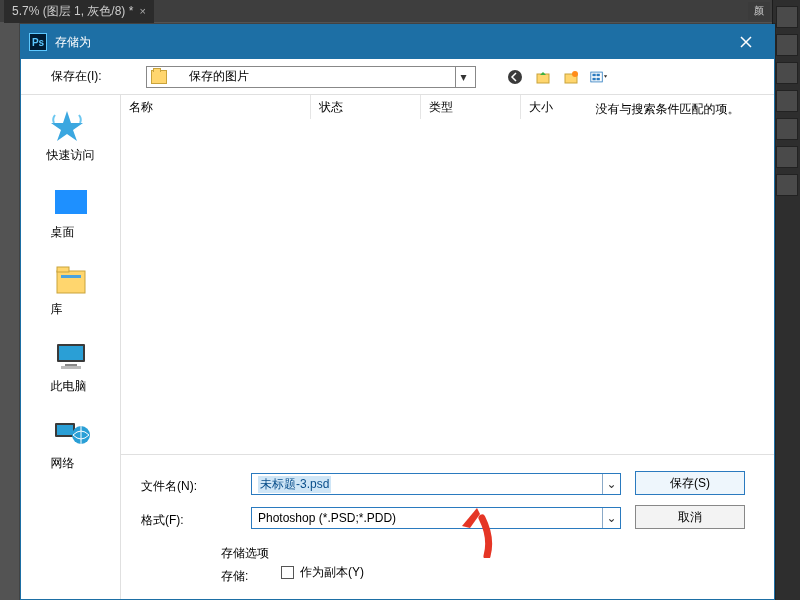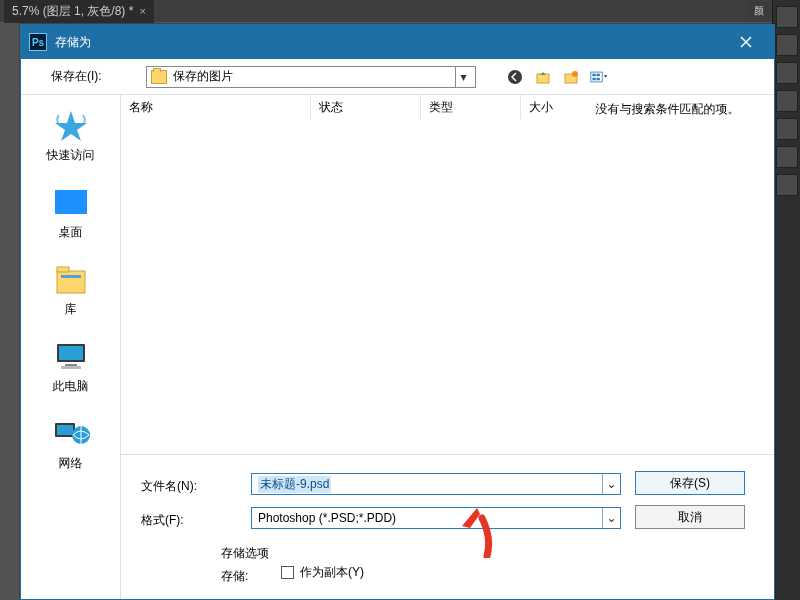--- a/index.html
+++ b/index.html
@@ -16,30 +16,30 @@
   .top-right-tabs .tt { background: #3b3b3b; color: #ccc; font-size: 10px; padding: 2px 6px; }
 
   .dialog { position: absolute; top: 24px; left: 20px; width: 755px; height: 576px; background: #fff; border: 1px solid #1d6fa5; box-shadow: 0 0 0 1px rgba(0,0,0,.2); }
   .titlebar { height: 34px; background: #1d6fa5; display: flex; align-items: center; padding: 2px 8px; color: #fff; font-size: 14px; }
   .titlebar .ps-icon { width: 18px; height: 18px; background: #001c33; color: #5cc8ff; font-weight: bold; font-size: 10px; display: flex; align-items: center; justify-content: center; margin-right: 8px; border: 1px solid #5cc8ff; }
   .titlebar .close { margin-left: auto; width: 40px; height: 34px; display: flex; align-items: center; justify-content: center; cursor: pointer; }
   .titlebar .close svg { stroke: #fff; }
 
   .toolbar-row { height: 36px; display: flex; align-items: center; padding: 0 10px 0 30px; border-bottom: 1px solid #e0e0e0; }
   .toolbar-row .lbl { width: 95px; color: #000; }
-  .folder-combo { flex: 0 0 330px; height: 22px; border: 1px solid #888; display: flex; align-items: center; padding: 0 4px; background: #fff; }
+  .folder-combo { flex: 0 0 330px; height: 22px; border: 1px solid #888; display: flex; align-items: center; padding: 0 4px; background: #fff; gap: 16px; }
   .folder-combo .folder-icon { width: 16px; height: 14px; background: #ffd66e; border: 1px solid #c9a33b; margin-right: 6px; position: relative; }
   .folder-combo .folder-icon::before { content:""; position:absolute; top:-3px; left:1px; width:6px; height:3px; background:#ffd66e; border:1px solid #c9a33b; border-bottom:none; }
   .folder-combo .dd { margin-left: auto; border-left: 1px solid #888; width: 16px; height: 100%; display:flex; align-items:center; justify-content:center; color:#333; }
   .nav-icons { display: flex; gap: 10px; margin-left: 30px; align-items: center; }
   .nav-icons span { width: 18px; height: 18px; display: inline-flex; align-items: center; justify-content: center; }
 
   .body-area { display: flex; height: calc(100% - 34px - 36px); }
   .places-bar { width: 100px; background: #fff; border-right: 1px solid #e0e0e0; display: flex; flex-direction: column; align-items: center; padding-top: 12px; gap: 20px; }
-  .place { display: flex; flex-direction: column; align-items: center; gap: 4px; cursor: pointer; }
+  .place { display: flex; flex-direction: column; align-items: flex-start; gap: 4px; cursor: pointer; }
   .place .lbl { color: #000; font-size: 12px; }
   .place .ico { width: 40px; height: 36px; display:flex; align-items:center; justify-content:center; }
 
   .content-col { flex: 1; display: flex; flex-direction: column; }
   .list-area { flex: 0 0 360px; border-bottom: 1px solid #e0e0e0; display:flex; flex-direction:row; }
   .list-header { display: flex; height: 24px; align-items: center; background: #fff; }
   .list-header .col { padding: 0 8px; color: #000; border-right: 1px solid #e5e5e5; height: 100%; display:flex; align-items:center; }
   .list-header .col:last-child { border-right: none; }
   .list-empty { flex:1; display:flex; align-items:flex-start; justify-content:center; padding-top: 6px; color:#000; }
 
@@ -203,21 +203,21 @@
           <div class="col" style="width:100px">类型</div>
           <div class="col" style="flex:1">大小</div>
         </div>
         <div class="list-empty">没有与搜索条件匹配的项。</div>
       </div>
 
       <div class="form-area">
         <div class="form-row">
           <span class="flabel">文件名(N):</span>
           <div class="combo file">
-            <span class="val">未标题-9.psd</span>
+            <span class="val">未标题-3.psd</span>
             <span class="dd">⌄</span>
           </div>
           <div class="btn">
               <span>保存(S)</span>
             </div>
         </div>
         <div class="form-row">
           <span class="flabel">格式(F):</span>
           <div class="combo format">
             <span>Photoshop (*.PSD;*.PDD)</span>

